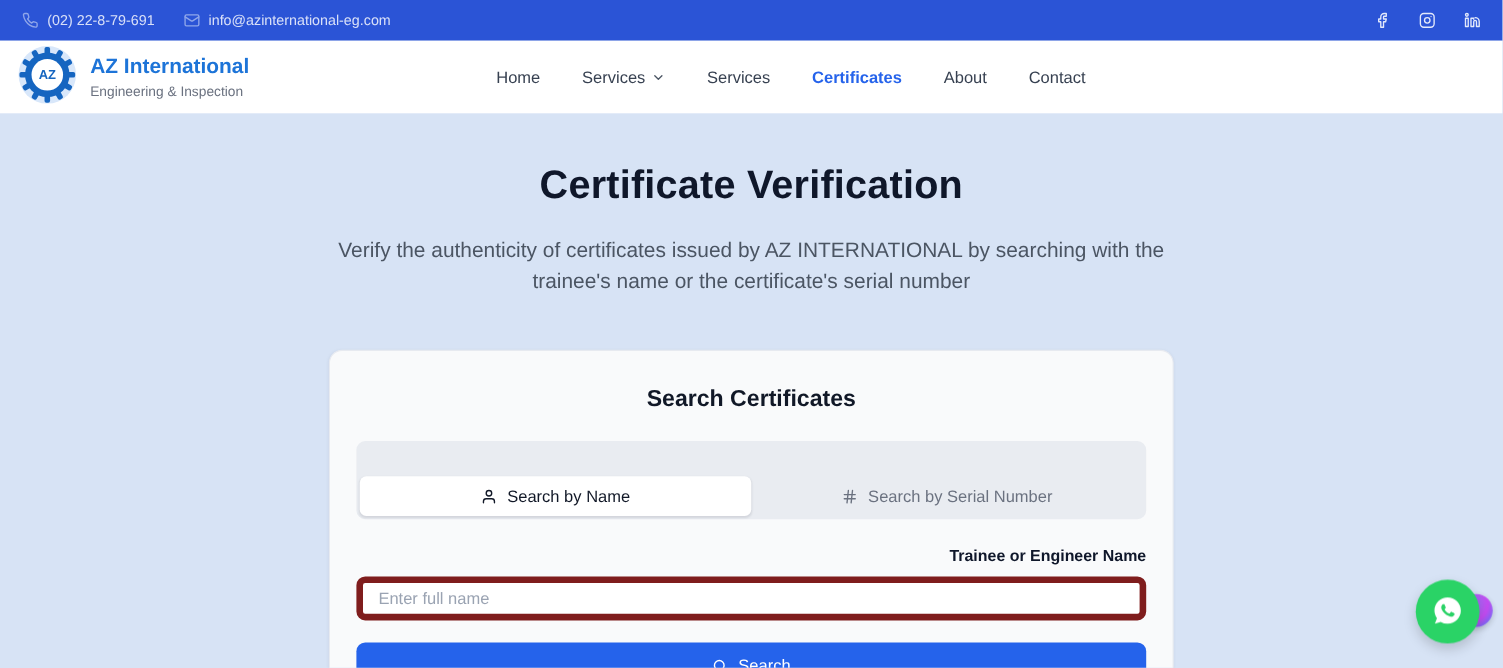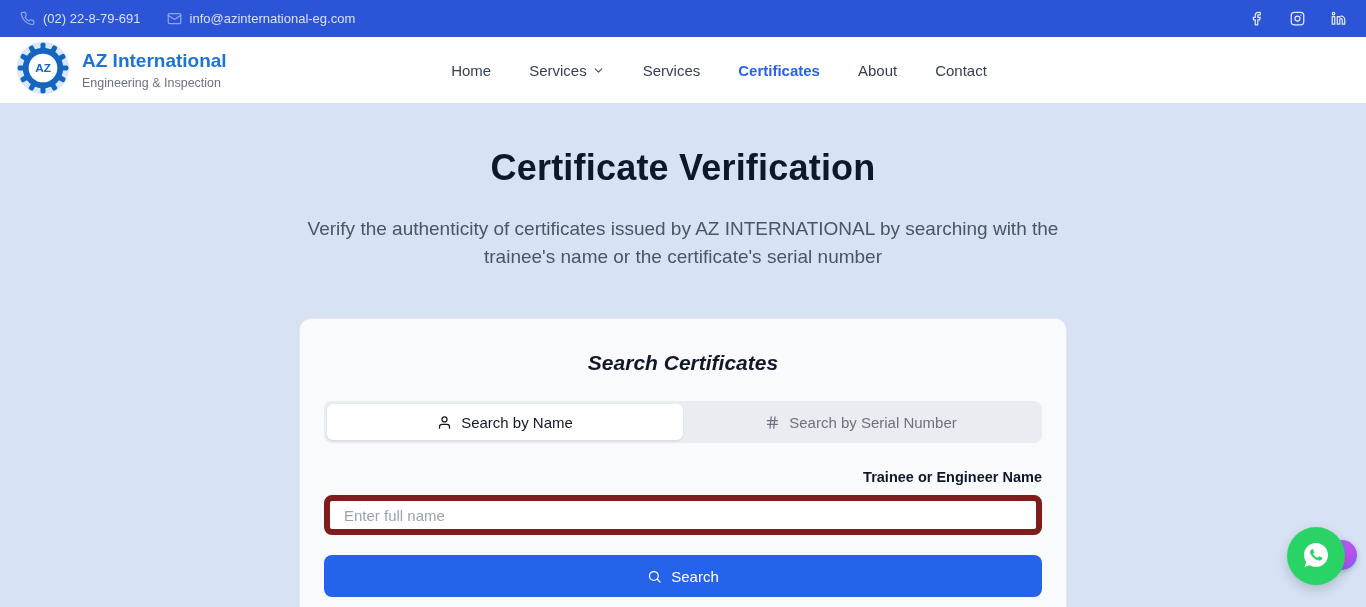--- a/index.html
+++ b/index.html
@@ -38,26 +38,27 @@
   .hero-title { font-size: 36px; font-weight: 800; color: #0f172a; margin: 0; letter-spacing: 0.2px; }
   .hero-sub { margin: 26px auto 0; max-width: 800px; font-size: 19px; line-height: 1.45; color: #4b5563; }
 
   
   .card {
     width: 768px; margin: 48px auto 0;
     background: #f9fafb; border: 1px solid #e7eaf0; border-radius: 12px;
     padding: 26px 24px 40px;
     box-shadow: 0 1px 3px rgba(15,23,42,0.05);
   }
-  .card-title { text-align: center; font-size: 21px; font-weight: 700; color: #111827; margin: 6px 0 26px; font-style: italic; }
+  .card-title { text-align: center; font-size: 21px; font-weight: 700; color: #111827; margin: 6px 0 26px; }
   .tabs { display: flex; background: #e9ecf1; border-radius: 8px; padding: 3px; }
   .tab {
     flex: 1; height: 36px; display: flex; align-items: center; justify-content: center; gap: 9px;
     font-size: 15px; color: #6b7280; border-radius: 6px; cursor: pointer; background: transparent; border: none;
     font-family: inherit;
+    margin-top: 29px;
   }
   .tab.active { background: #ffffff; color: #111827; font-weight: 500; box-shadow: 0 1px 2px rgba(15,23,42,0.10); }
   .tab .ic { display: flex; }
   .field-label { font-size: 14.5px; font-weight: 700; color: #0f172a; margin: 26px 0 10px; text-align: right; }
   .text-input {
     width: 100%; height: 40px; border: 6px solid #7f1d1d; border-radius: 8px;
     padding: 0 14px; font-size: 15px; color: #111827; background: #ffffff; outline: none;
     font-family: inherit;
   }
   .text-input::placeholder { color: #9aa3b2; }

